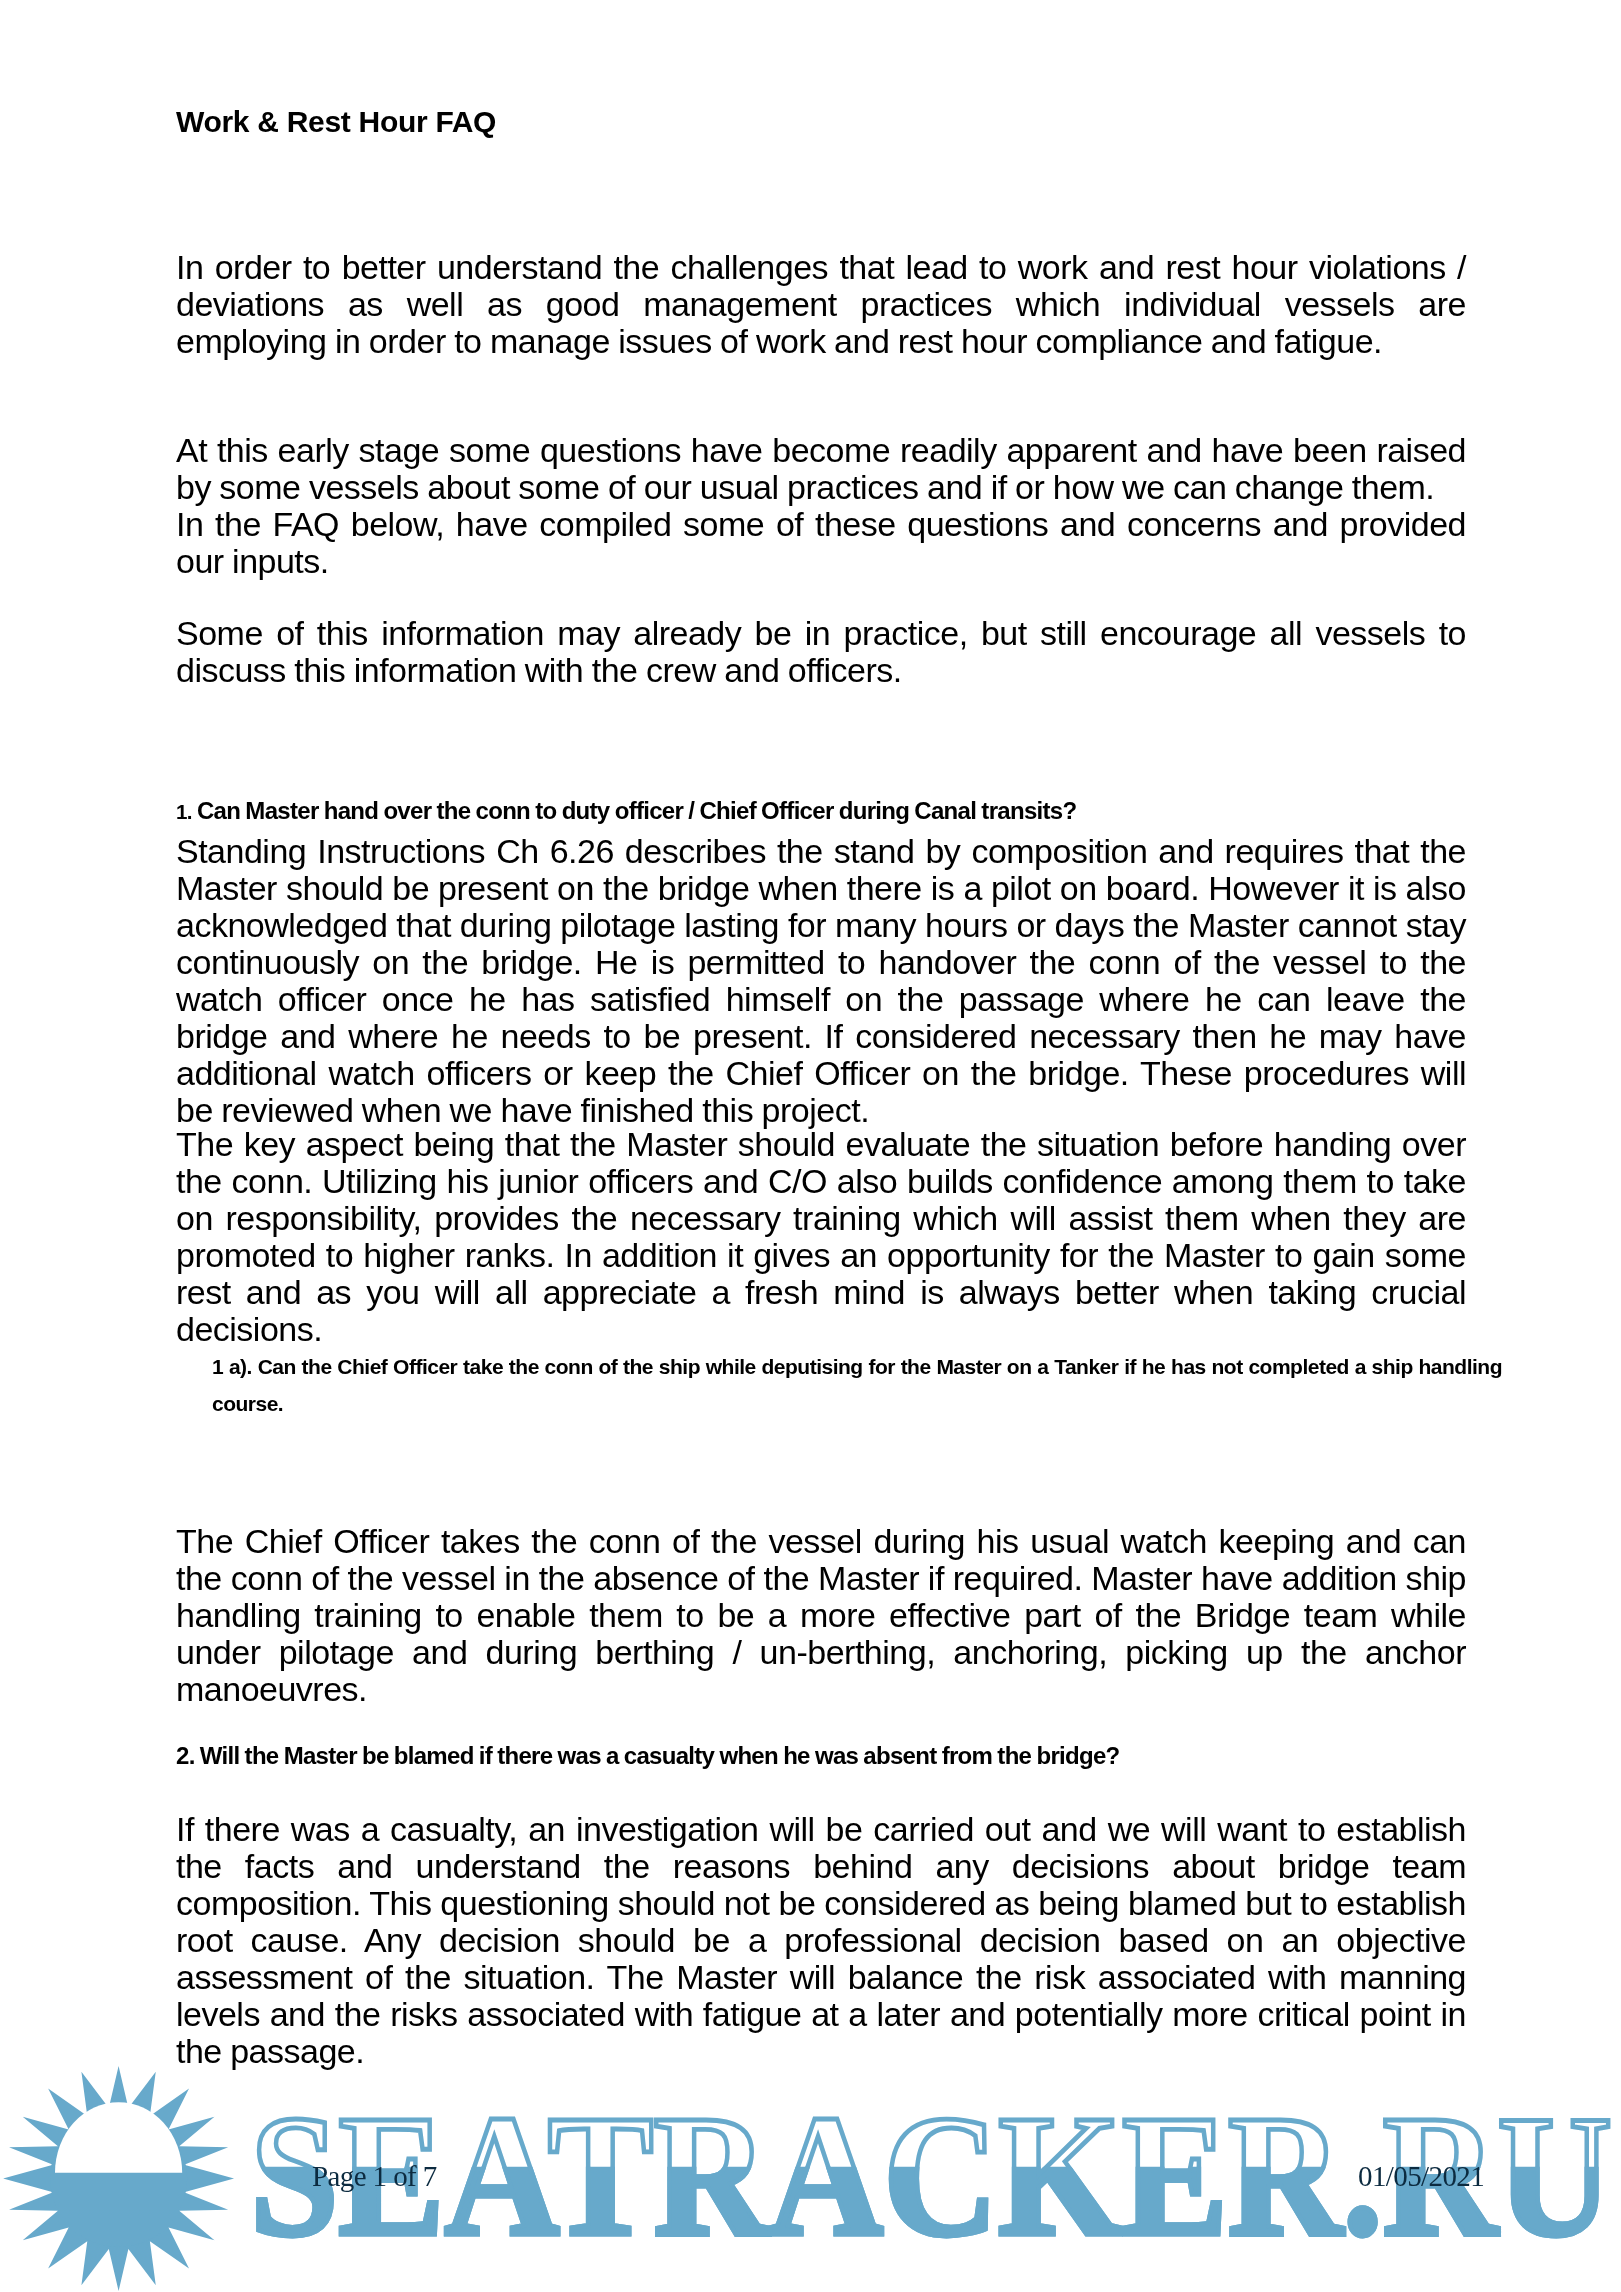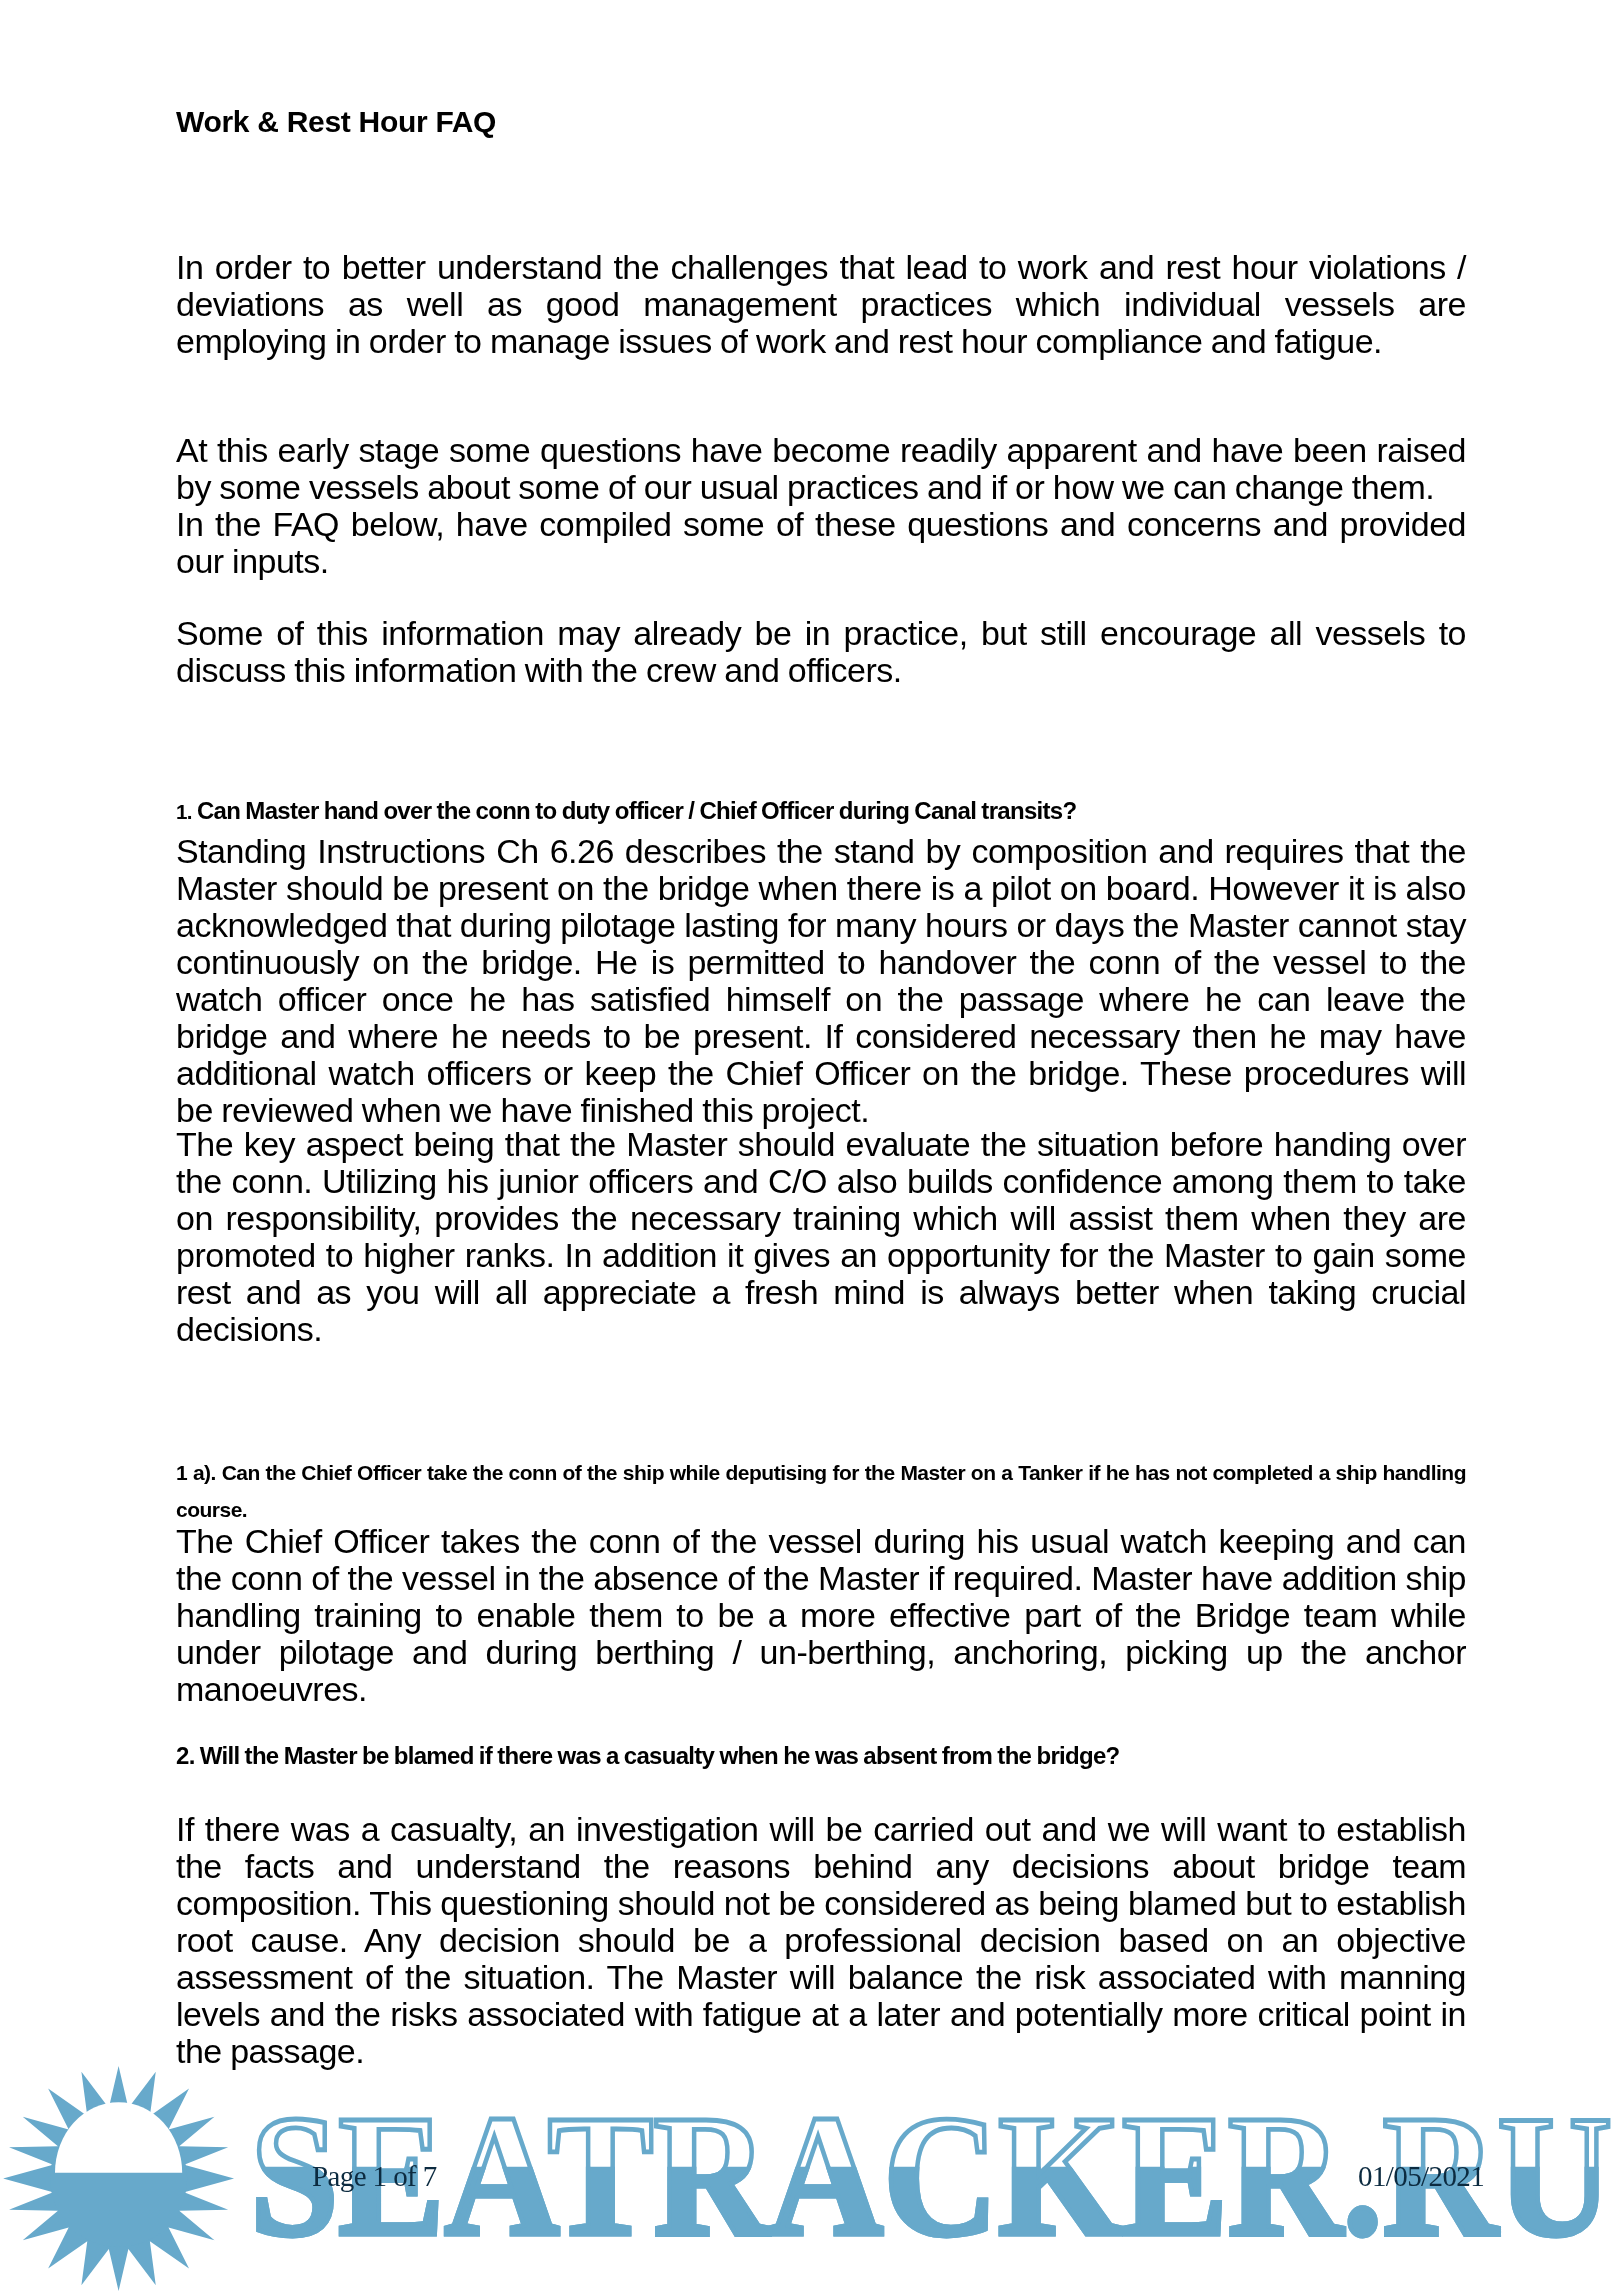--- a/index.html
+++ b/index.html
@@ -106,21 +106,21 @@
   <p class="para" style="top:506px;margin:0;">In the FAQ below, have compiled some of these questions and concerns and provided our inputs.</p>
   <p class="para" style="top:615px;margin:0;">Some of this information may already be in practice, but still encourage all vessels to discuss this information with the crew and officers.</p>
 
   <div class="q" style="top:792px;">
     <span class="num">1.</span>
     <span>Can Master hand over the conn to duty officer / Chief Officer during Canal transits?</span>
   </div>
   <p class="para" style="top:833px;margin:0;">Standing Instructions Ch 6.26 describes the stand by composition and requires that the Master should be present on the bridge when there is a pilot on board. However it is also acknowledged that during pilotage lasting for many hours or days the Master cannot stay continuously on the bridge. He is permitted to handover the conn of the vessel to the watch officer once he has satisfied himself on the passage where he can leave the bridge and where he needs to be present. If considered necessary then he may have additional watch officers or keep the Chief Officer on the bridge. These procedures will be reviewed when we have finished this project.</p>
   <p class="para" style="top:1126px;margin:0;">The key aspect being that the Master should evaluate the situation before handing over the conn. Utilizing his junior officers and C/O also builds confidence among them to take on responsibility, provides the necessary training which will assist them when they are promoted to higher ranks. In addition it gives an opportunity for the Master to gain some rest and as you will all appreciate a fresh mind is always better when taking crucial decisions.</p>
 
-  <div class="q small" style="top:1454px;">
+  <div class="q small" style="top:1348px;margin-left:36px;">
     <span>1 a).</span>
     <span>Can the Chief Officer take the conn of the ship while deputising for the Master on a Tanker if he has not completed a ship handling course.</span>
   </div>
   <p class="para" style="top:1523px;margin:0;">The Chief Officer takes the conn of the vessel during his usual watch keeping and can the conn of the vessel in the absence of the Master if required.  Master have addition ship handling training to enable them to be a more effective part of the Bridge team while under pilotage and during berthing / un-berthing, anchoring, picking up the anchor manoeuvres.</p>
 
   <div class="q" style="top:1737px;">
     <span>2.</span>
     <span>Will the Master be blamed if there was a casualty when he was absent from the bridge?</span>
   </div>
   <p class="para" style="top:1811px;margin:0;">If there was a casualty, an investigation will be carried out and we will want to establish the facts and understand the reasons behind any decisions about bridge team composition. This questioning should not be considered as being blamed but to establish root cause.  Any decision should be a professional decision based on an objective assessment of the situation. The Master will balance the risk associated with manning levels and the risks associated with fatigue at a later and potentially more critical point in the passage.</p>

